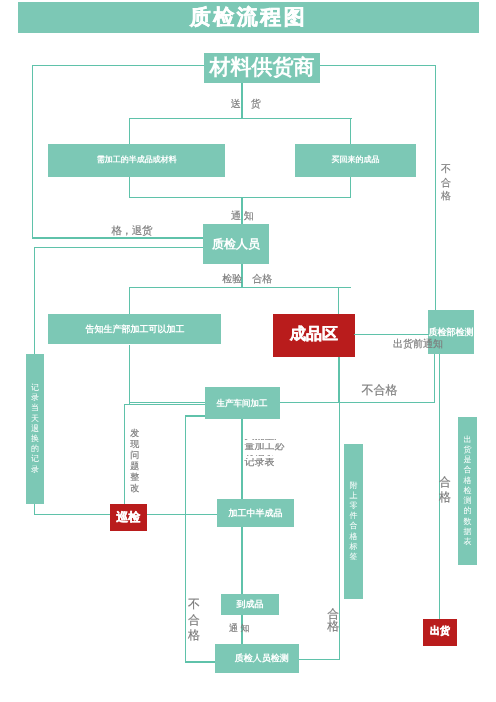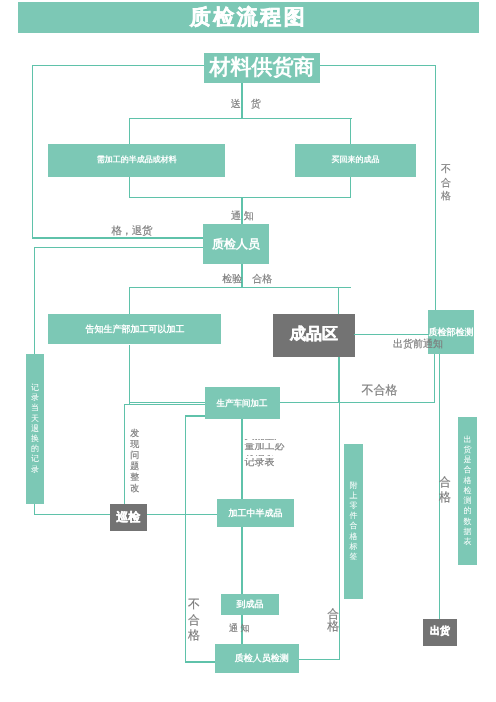--- a/index.html
+++ b/index.html
@@ -1,20 +1,20 @@
 <!DOCTYPE html>
 <html><head>
 <meta charset="utf-8">
 <style>
   html,body{margin:0;padding:0;}
   body{width:496px;height:702px;background:#ffffff;font-family:"Liberation Sans",sans-serif;overflow:hidden;-webkit-font-smoothing:antialiased;text-rendering:geometricPrecision;}
   .stage{position:relative;width:496px;height:702px;}
   .title{position:absolute;background:#7CC8B5;color:#ffffff;font-weight:bold;-webkit-text-stroke:0.45px #ffffff;paint-order:stroke fill;display:flex;align-items:center;justify-content:center;letter-spacing:1px;}
   .box{position:absolute;background:#7CC8B5;color:#ffffff;display:flex;align-items:center;justify-content:center;text-align:center;line-height:1.25;}
-  .boxr{position:absolute;background:#737373;color:#ffffff;-webkit-text-stroke:0.35px #ffffff;display:flex;align-items:center;justify-content:center;text-align:center;line-height:1.25;}
+  .boxr{position:absolute;background:#b91c1c;color:#ffffff;-webkit-text-stroke:0.35px #ffffff;display:flex;align-items:center;justify-content:center;text-align:center;line-height:1.25;}
   .vbox{position:absolute;background:#7CC8B5;color:#ffffff;display:flex;flex-direction:column;align-items:center;justify-content:center;text-align:center;}
   .vbox>span{display:block;}
   .lbl{position:absolute;color:#7d7d7d;white-space:nowrap;-webkit-text-stroke:0.18px #7d7d7d;}
   .vlbl{position:absolute;color:#7d7d7d;-webkit-text-stroke:0.18px #7d7d7d;display:flex;flex-direction:column;align-items:center;white-space:nowrap;}
   .vlbl>span{display:block;}
   .cliptext{position:absolute;color:#7d7d7d;font-size:10px;}
   .cliprow{position:absolute;left:0;overflow:hidden;}
   .cliprow>span{position:absolute;left:0;white-space:nowrap;line-height:9.5px;-webkit-text-stroke:0.18px #7d7d7d;}
   .h{position:absolute;background:#5FC2AA;height:1.4px;}
   .v{position:absolute;background:#5FC2AA;width:1.4px;}

